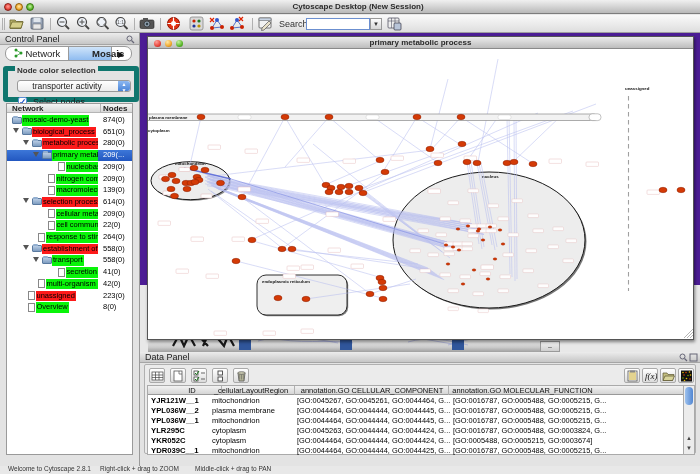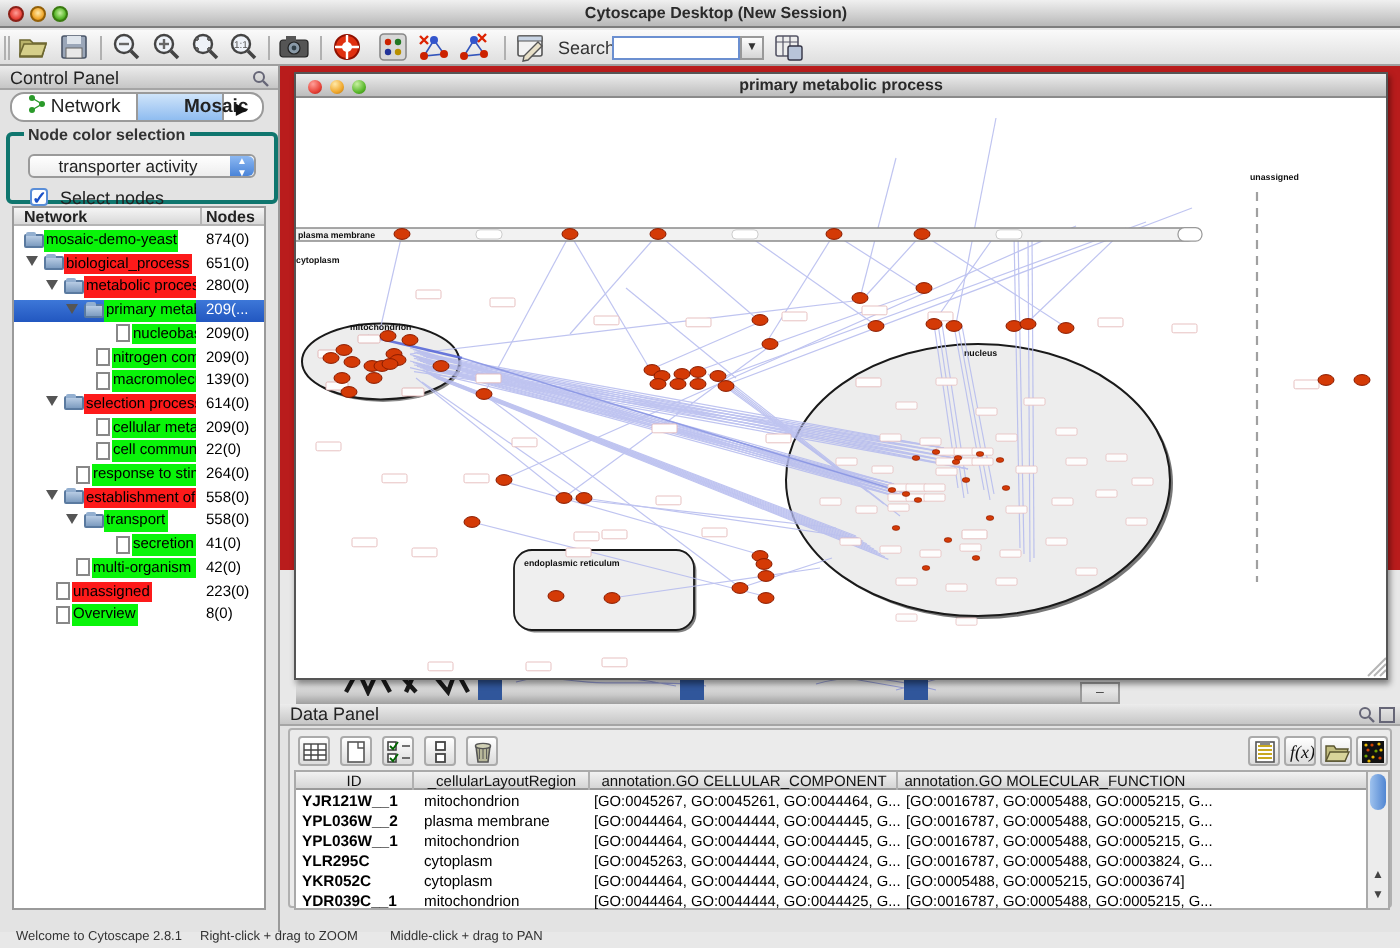--- a/index.html
+++ b/index.html
@@ -25,21 +25,21 @@
 
 #cp { left:0; top:33px; width:140px; height:433px; background:#e3e3e3; border-right:1px solid #9a9a9a; }
 #cphead { position:absolute; left:0; top:0; width:139px; height:12px;
   background:linear-gradient(#ececec,#c6c6c6); border-bottom:1px solid #a5a5a5;text-decoration:underline; }
 #cphead .t { position:absolute; left:5px; top:1px; font-size:9px; color:#222; }
 #cptabs { position:absolute; left:5px; top:13px; width:127px; height:15px; background:#fff; border:1px solid #9a9a9a; border-radius:7px; overflow:hidden; display:flex; }
 .cptab { font-size:9.5px; color:#222; text-align:center; line-height:14px; }
 #tabnet { width:62px; }
 #tabmos { width:44px; background:linear-gradient(#cfe4fa,#8fbcf0); font-weight:bold; border-left:1px solid #9a9a9a; border-right:1px solid #9a9a9a;padding-left:23px;}
 #tabarr { width:18px; font-size:8px; line-height:15px; color:#111; }
-#grp { position:absolute; left:3px; top:33px; width:136px; height:36px; border:2px solid #0f766e; border-radius:3px; }
+#grp { position:absolute; left:3px; top:33px; width:136px; height:36px; border:5px solid #0f766e; border-radius:3px; }
 #grp .lbl { position:absolute; left:7px; top:-5px; background:#e3e3e3; padding:0 2px; font-size:8px; font-weight:bold; color:#333; }
 #combo { position:absolute; left:9px; top:9px; width:114px; height:12px; background:linear-gradient(#ffffff,#ededed); border:1px solid #9a9a9a; border-radius:3px; }
 #combo .t { position:absolute; left:0; right:14px; top:0; text-align:center; font-size:8.5px; color:#222; line-height:11px; }
 #combo .btn { position:absolute; right:0px; top:0px; width:12px; height:10px; background:linear-gradient(#8cb8f2,#4a84d8); border-radius:0 3px 3px 0; color:#fff; font-size:5px; text-align:center; line-height:6px;}
 #chk { position:absolute; left:10px; top:26px; width:9px; height:9px; background:#fff; border:1px solid #5a8ed8; border-radius:2px; color:#1a50c8; font-size:9px; line-height:8px; font-weight:bold; }
 #chklbl { position:absolute; left:25px; top:26px; font-size:9px; color:#222; }
 #treebox { position:absolute; left:6px; top:70px; width:127px; height:352px; background:#fff; border:1px solid #9a9a9a; }
 #treehead { position:absolute; left:0; top:0; width:125px; height:9px; background:linear-gradient(#f5f5f5,#d8d8d8); border-bottom:1px solid #b5b5b5; }
 #treehead .n1 { position:absolute; left:5px; top:0px; font-size:8px; font-weight:bold; color:#222; }
 #treehead .n2 { position:absolute; left:96px; top:0px; font-size:8px; font-weight:bold; color:#222; }
@@ -49,21 +49,21 @@
 .trow .fold { position:absolute; top:2px; width:10px; height:7px; background:linear-gradient(#b8cce4,#7d9cc0); border:0.5px solid #5a7aa0; border-radius:1px; }
 .trow .fold:before { content:""; position:absolute; left:0px; top:-2px; width:5px; height:2px; background:#93afd0; border-radius:1px 1px 0 0; }
 .trow .file { position:absolute; top:1px; width:7px; height:9px; background:#fff; border:0.5px solid #888; }
 .trow .lab { position:absolute; top:0.5px; padding:0 1px; color:#000; line-height:10.5px; }
 .trow .cnt { position:absolute; left:96px; top:0.5px; color:#000; line-height:10.5px; }
 .g { background:#09f409; }
 .r { background:#fd1a1a; }
 .selrow { background:linear-gradient(#3d77d8,#2257c0); }
 
 
-#desk { left:140px; top:33px; width:560px; height:252px; background:#b91c1c; }
+#desk { left:140px; top:33px; width:560px; height:252px; background:#4c1d95; }
 #iframe { position:absolute; left:7px; top:3px; width:547px; height:304px; background:#fff; border:1px solid #555; box-shadow:1px 2px 3px rgba(0,0,0,0.45); }
 #ititle { position:absolute; left:0; top:0; width:545px; height:12px; background:linear-gradient(#ececec,#bdbdbd); border-bottom:1px solid #8a8a8a; }
 #ititle .t { position:absolute; left:0; right:0; top:0; text-align:center; font-size:8px; font-weight:bold; color:#2a2a2a; line-height:12px; }
 #canvas { position:absolute; left:0; top:12px; width:545px; height:290px; background:#fff; overflow:hidden;  }
 
 #strip { position:absolute; left:8px; top:304px; width:392px; height:15px; background:linear-gradient(#ffffff,#c9c9c9 70%,#9f9f9f); }
 #strip2 { position:absolute; left:400px; top:309px; width:0px; height:0px; background:linear-gradient(#ffffff,#c9c9c9 70%,#9f9f9f); }
 #minbar { position:absolute; left:400px; top:308px; width:20px; height:11px; background:linear-gradient(#f2f2f2,#cfcfcf); border:1px solid #9a9a9a; font-size:7px; color:#444; text-align:center; line-height:9px;}
 .bblock { position:absolute; background:#30569b; }
 
@@ -697,21 +697,21 @@
             <circle cx="8" cy="5.5" r="0.8" fill="#70a000"></circle>
             <circle cx="10.5" cy="5" r="0.8" fill="#e8b800"></circle>
             <circle cx="3" cy="8" r="0.8" fill="#70a000"></circle>
             <circle cx="6.5" cy="8.5" r="0.8" fill="#e8b800"></circle>
             <circle cx="10" cy="9" r="0.8" fill="#d04000"></circle>
             <circle cx="4.5" cy="10.5" r="0.8" fill="#e8b800"></circle>
           </svg>
         </div>
     <div id="dtable">
       <div id="dthead">
-        <div style="left:0;width:59px;">ID</div>
+        <div style="left:15px;width:59px;">ID</div>
         <div style="left:60px;width:87px;">_cellularLayoutRegion</div>
         <div style="left:148px;width:153px;">annotation.GO CELLULAR_COMPONENT</div>
         <div style="left:302px;width:145px;border-right:none;">annotation.GO MOLECULAR_FUNCTION</div>
       </div>
       <div id="drows">
             <div class="drow" style="top:9.5px">
               <b>YJR121W__1</b>
               <span class="c2">mitochondrion</span>
               <span class="c3">[GO:0045267, GO:0045261, GO:0044464, G...</span>
               <span class="c4">[GO:0016787, GO:0005488, GO:0005215, G...</span>

